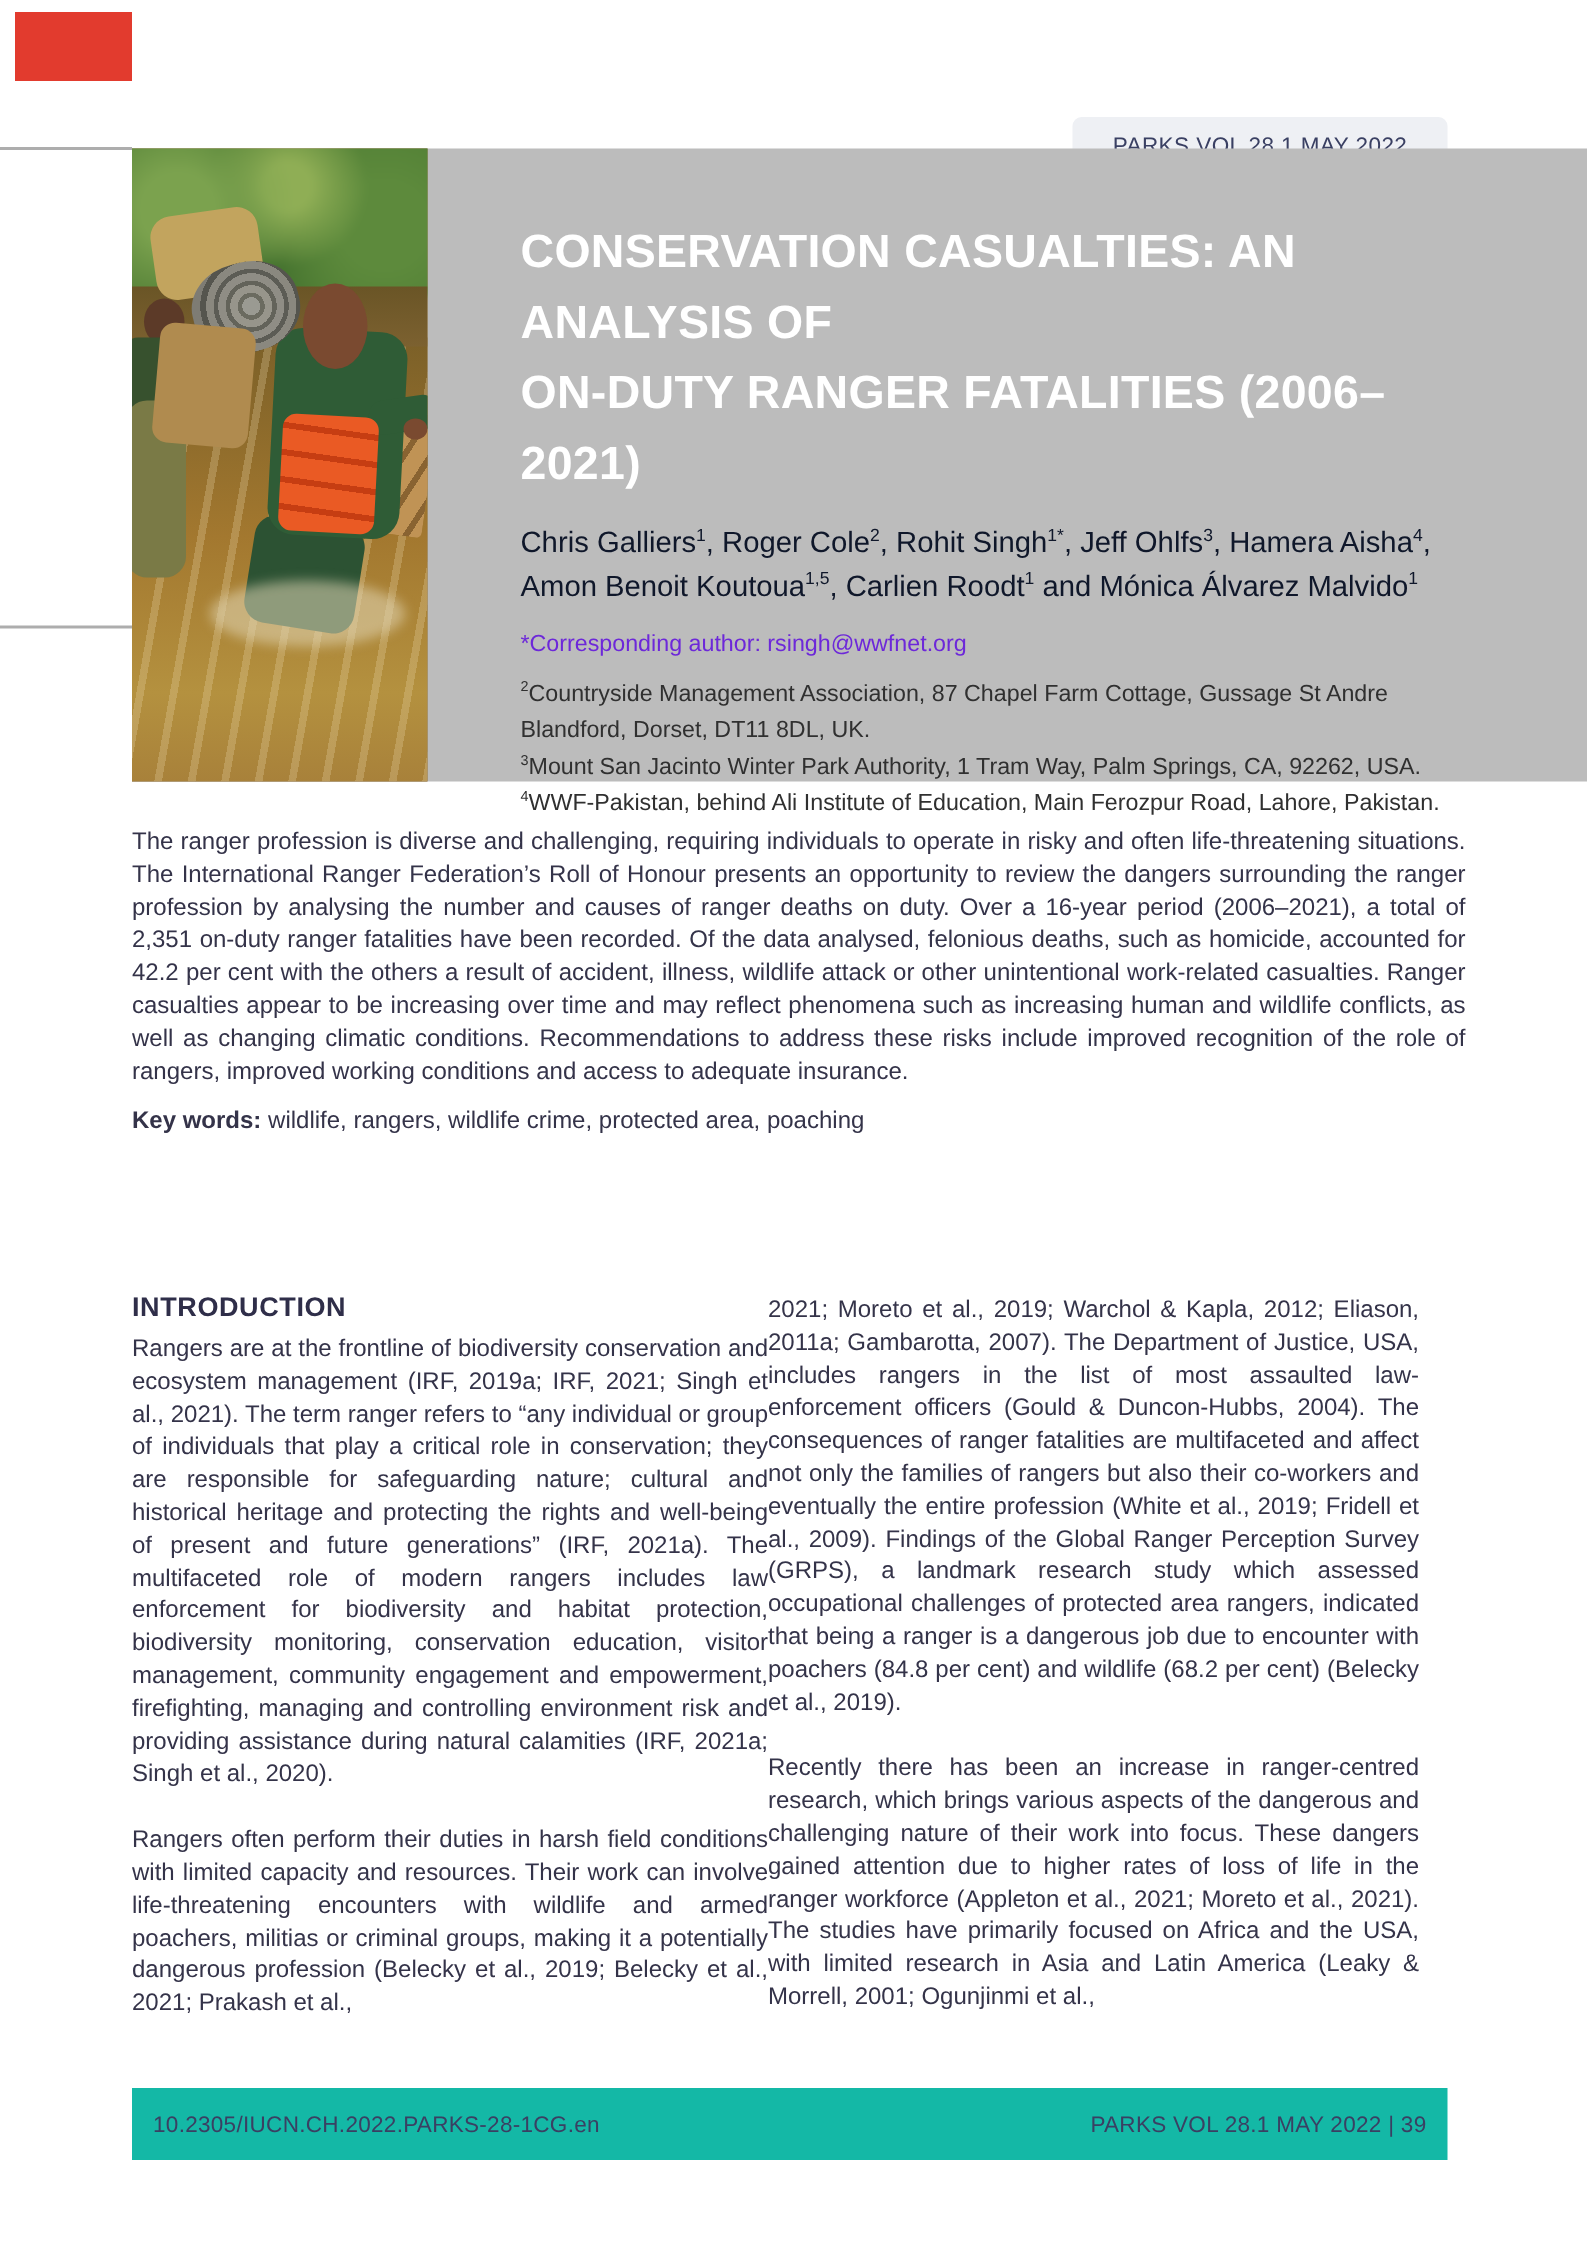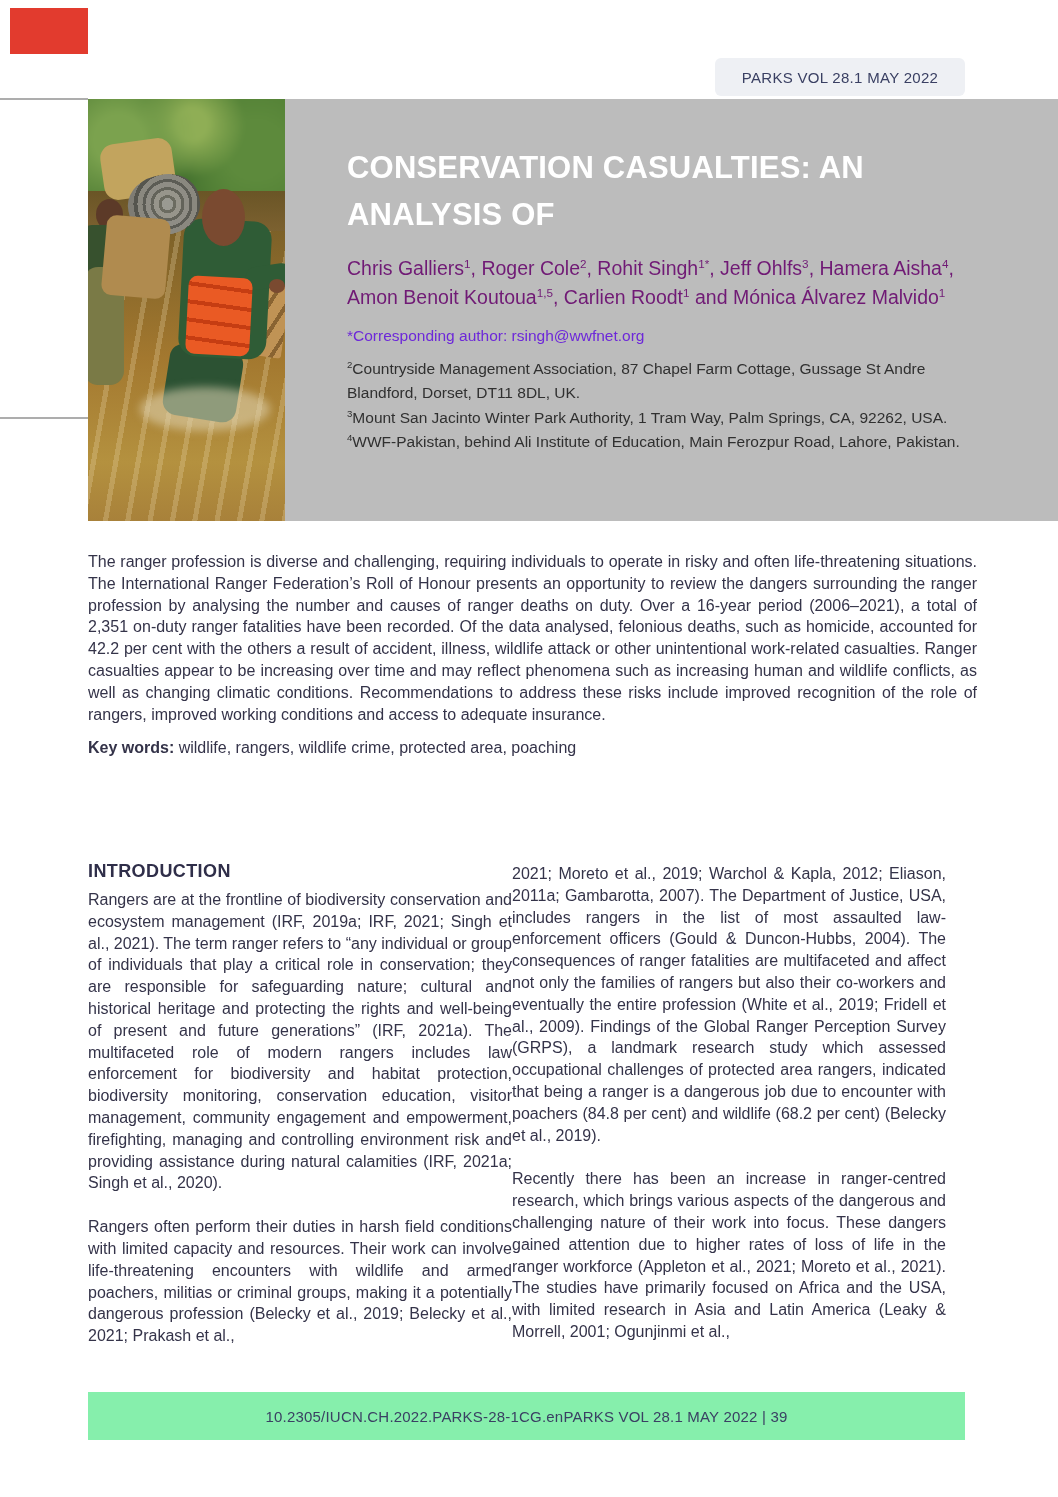--- a/index.html
+++ b/index.html
@@ -3,33 +3,33 @@
 <meta charset="utf-8">
 <style>
   html,body{margin:0;padding:0;background:#ffffff;}
   #page{position:relative;width:1058px;height:1497px;background:#ffffff;overflow:hidden;
         font-family:"Liberation Sans",sans-serif;}
 
   
   #corner-mark{position:absolute;left:10px;top:8px;width:78px;height:46px;}
 
   
-  #header-pill{position:absolute;left:715px;top:58px;width:250px;height:38px;border-radius:6px;
+  #header-pill{position:absolute;left:715px;top:78px;width:250px;height:38px;border-radius:6px;
     display:flex;align-items:center;justify-content:center;font-size:15px;letter-spacing:.3px;font-weight:400;}
 
   
   .hairline{position:absolute;left:0;width:88px;height:2px;background:#adadad;}
 
   
   #hero-band{position:absolute;left:88px;top:99px;width:970px;height:422px;background:#bcbcbc;}
 
   
   #hero-text{position:absolute;left:259px;top:0;width:640px;}
   #hero-title{margin-top:45px;font-size:31px;line-height:47px;font-weight:700;color:#ffffff;letter-spacing:.2px;}
-  #hero-authors{margin-top:16px;font-size:19.5px;line-height:29px;color:#701a75;}
+  #hero-authors{margin-top:16px;font-size:19.5px;line-height:29px;color:#0f172a;}
   #hero-authors sup{font-size:.6em;line-height:0;}
   #hero-corresponding{margin-top:15px;font-size:15.5px;color:#6d28d9;}
   #hero-affiliations{margin-top:12px;font-size:15.5px;line-height:24.3px;color:#303030;width:628px;}
   #hero-affiliations sup{font-size:.62em;line-height:0;}
 
   
   #hero-photo{position:absolute;left:0;top:0;width:197px;height:422px;overflow:hidden;background:#8a6a33;}
   #hero-photo div{position:absolute;}
   .ph-forest{left:-8px;top:-6px;width:215px;height:104px;background:
      radial-gradient(circle at 18% 45%,#7ba24e 0 14%,transparent 42%),
@@ -115,20 +115,21 @@
       <div class="ph-mat"></div>
       <div class="ph-pack"></div>
       <div class="ph-head"></div>
       <div class="ph-vest"></div>
       <div class="ph-splash"></div>
     </div>
 
     <div id="hero-text">
       <div id="hero-title">
         <div>CONSERVATION CASUALTIES: AN ANALYSIS OF</div>
+        <div>ON-DUTY RANGER FATALITIES (2006–2021)</div>
       </div>
       <div id="hero-authors">
         <div>Chris Galliers<sup>1</sup>, Roger Cole<sup>2</sup>, Rohit Singh<sup>1*</sup>, Jeff Ohlfs<sup>3</sup>, Hamera Aisha<sup>4</sup>,</div>
         <div>Amon Benoit Koutoua<sup>1,5</sup>, Carlien Roodt<sup>1</sup> and Mónica Álvarez Malvido<sup>1</sup></div>
       </div>
       <div id="hero-corresponding">*Corresponding author: rsingh@wwfnet.org</div>
       <div id="hero-affiliations">
           <div><sup>2</sup>Countryside Management Association, 87 Chapel Farm Cottage, Gussage St Andre Blandford, Dorset, DT11 8DL, UK.</div>
           <div><sup>3</sup>Mount San Jacinto Winter Park Authority, 1 Tram Way, Palm Springs, CA, 92262, USA.</div>
           <div><sup>4</sup>WWF-Pakistan, behind Ali Institute of Education, Main Ferozpur Road, Lahore, Pakistan.</div>
@@ -150,18 +151,18 @@
           <p class="first">Rangers are at the frontline of biodiversity conservation and ecosystem management (IRF, 2019a; IRF, 2021; Singh et al., 2021). The term ranger refers to “any individual or group of individuals that play a critical role in conservation; they are responsible for safeguarding nature; cultural and historical heritage and protecting the rights and well-being of present and future generations” (IRF, 2021a). The multifaceted role of modern rangers includes law enforcement for biodiversity and habitat protection, biodiversity monitoring, conservation education, visitor management, community engagement and empowerment, firefighting, managing and controlling environment risk and providing assistance during natural calamities (IRF, 2021a; Singh et al., 2020).</p>
           <p>Rangers often perform their duties in harsh field conditions with limited capacity and resources. Their work can involve life-threatening encounters with wildlife and armed poachers, militias or criminal groups, making it a potentially dangerous profession (Belecky et al., 2019; Belecky et al., 2021; Prakash et al.,</p>
         </div>
     </div>
     <div id="intro-col2" class="body-serif">
         <p class="first">2021; Moreto et al., 2019; Warchol &amp; Kapla, 2012; Eliason, 2011a; Gambarotta, 2007). The Department of Justice, USA, includes rangers in the list of most assaulted law-enforcement officers (Gould &amp; Duncon-Hubbs, 2004). The consequences of ranger fatalities are multifaceted and affect not only the families of rangers but also their co-workers and eventually the entire profession (White et al., 2019; Fridell et al., 2009). Findings of the Global Ranger Perception Survey (GRPS), a landmark research study which assessed occupational challenges of protected area rangers, indicated that being a ranger is a dangerous job due to encounter with poachers (84.8 per cent) and wildlife (68.2 per cent) (Belecky et al., 2019).</p>
         <p>Recently there has been an increase in ranger-centred research, which brings various aspects of the dangerous and challenging nature of their work into focus. These dangers gained attention due to higher rates of loss of life in the ranger workforce (Appleton et al., 2021; Moreto et al., 2021). The studies have primarily focused on Africa and the USA, with limited research in Asia and Latin America (Leaky &amp; Morrell, 2001; Ogunjinmi et al.,</p>
       </div>
   </div>
 
-  <div id="footer-bar" style="background: #86efac; color: rgb(58, 64, 99); justify-content: center;">
+  <div id="footer-bar" style="background: #14b8a6; color: rgb(58, 64, 99);">
     <span>10.2305/IUCN.CH.2022.PARKS-28-1CG.en</span>
     <span>PARKS VOL 28.1 MAY 2022 | 39</span>
   </div>
 
 </div>
 
 </body></html>

